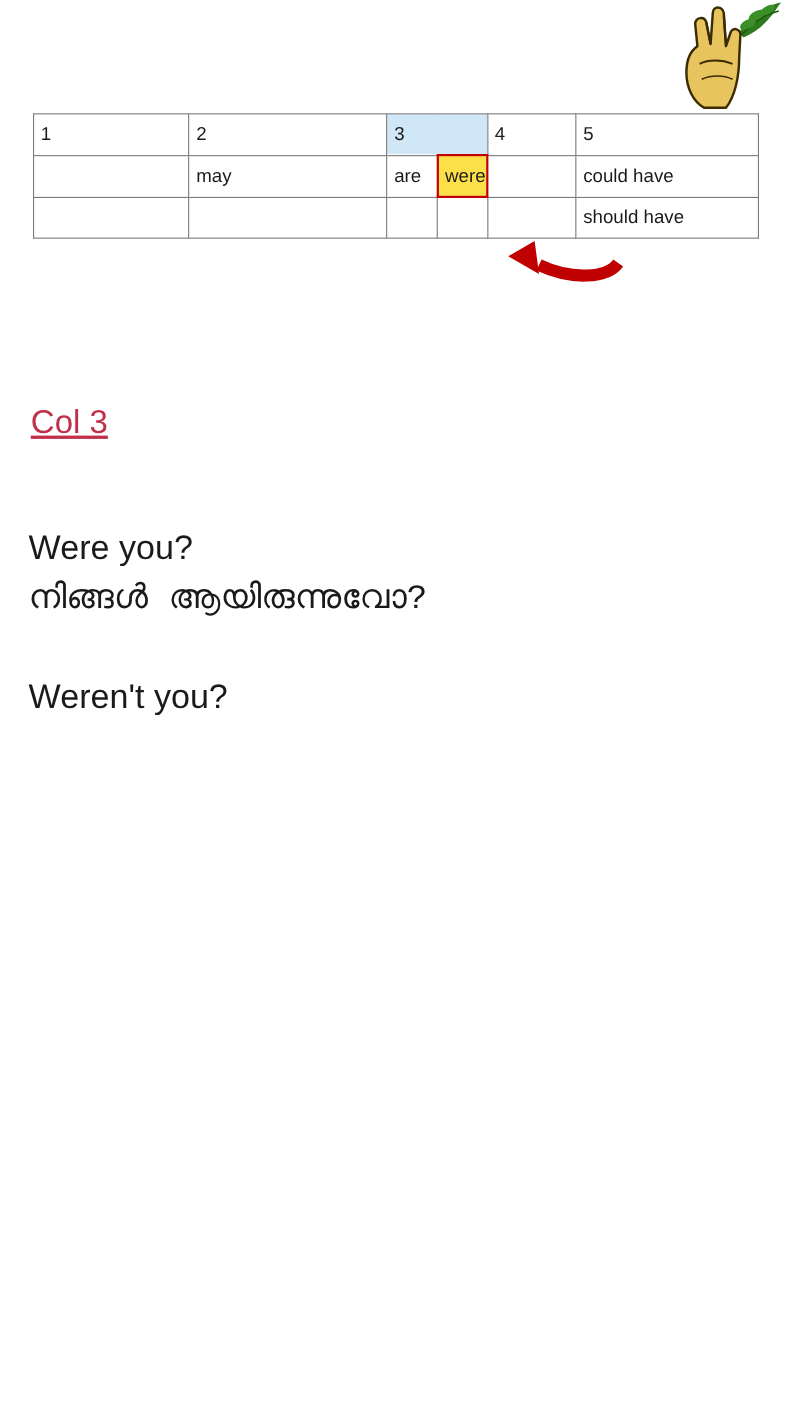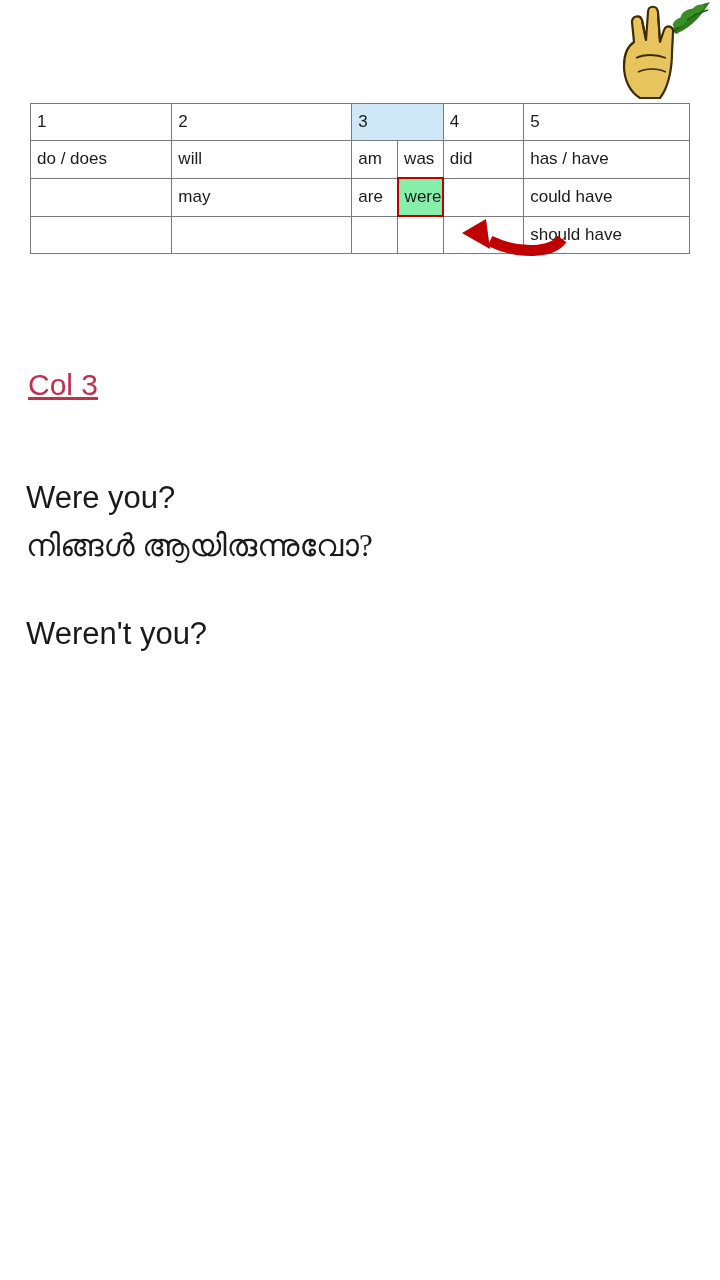--- a/index.html
+++ b/index.html
@@ -50,21 +50,21 @@
   }
   .c1 { width: 126px; }
   .c2 { width: 164px; }
   .c3a { width: 77px; }
   .c3b { width: 77px; }
   .c4 { width: 66px; }
   .c5 { width: 150px; }
 
   .hdr-highlight { background: #cfe7f7; }
   .cell-highlight {
-    background: #86efac;
+    background: #fde047;
     border: 2px solid #c00000 !important;
     font-weight: normal;
   }
   .center { text-align: center; }
 
   
   .arrow {
     position: absolute;
     left: 440px;
     top: 205px;
@@ -87,21 +87,21 @@
     position: absolute;
     left: 26px;
     font-size: 31px;
     line-height: 48px;
     color: #1a1a1a;
     font-family: "Liberation Sans", sans-serif;
   }
   .block.b1 { top: 462px; margin-top: 12px; }
   .block.b2 { top: 610px; }
   .ml {
-    font-family: Liberation Serif, serif;
+    font-family: Liberation Mono, monospace;
   }
 </style>
 </head>
 <body>
 
 <div class="logo">
   <svg viewBox="0 0 110 100" width="110" height="100" aria-hidden="true">
 
     <g>
       <path d="M70 30 C80 10, 100 4, 108 2 C100 14, 92 26, 74 34 Z" fill="#2f7a1e"></path>
@@ -129,28 +129,20 @@
   <table class="grammar">
     <tbody>
       <tr>
         <td class="c1">1</td>
         <td class="c2">2</td>
         <td class="c3a hdr-highlight" colspan="2">3</td>
         <td class="c4">4</td>
         <td class="c5">5</td>
       </tr>
 
-      <tr>
-        <td class="c1">do / does</td>
-        <td class="c2">will</td>
-        <td class="c3a">am</td>
-        <td class="c3b">was</td>
-        <td class="c4">did</td>
-        <td class="c5">has / have</td>
-      </tr>
 
 
       <tr>
         <td class="c1"></td>
         <td class="c2">may</td>
         <td class="c3a">are</td>
         <td class="c3b cell-highlight center">were</td>
         <td class="c4"></td>
         <td class="c5">could have</td>
       </tr>

